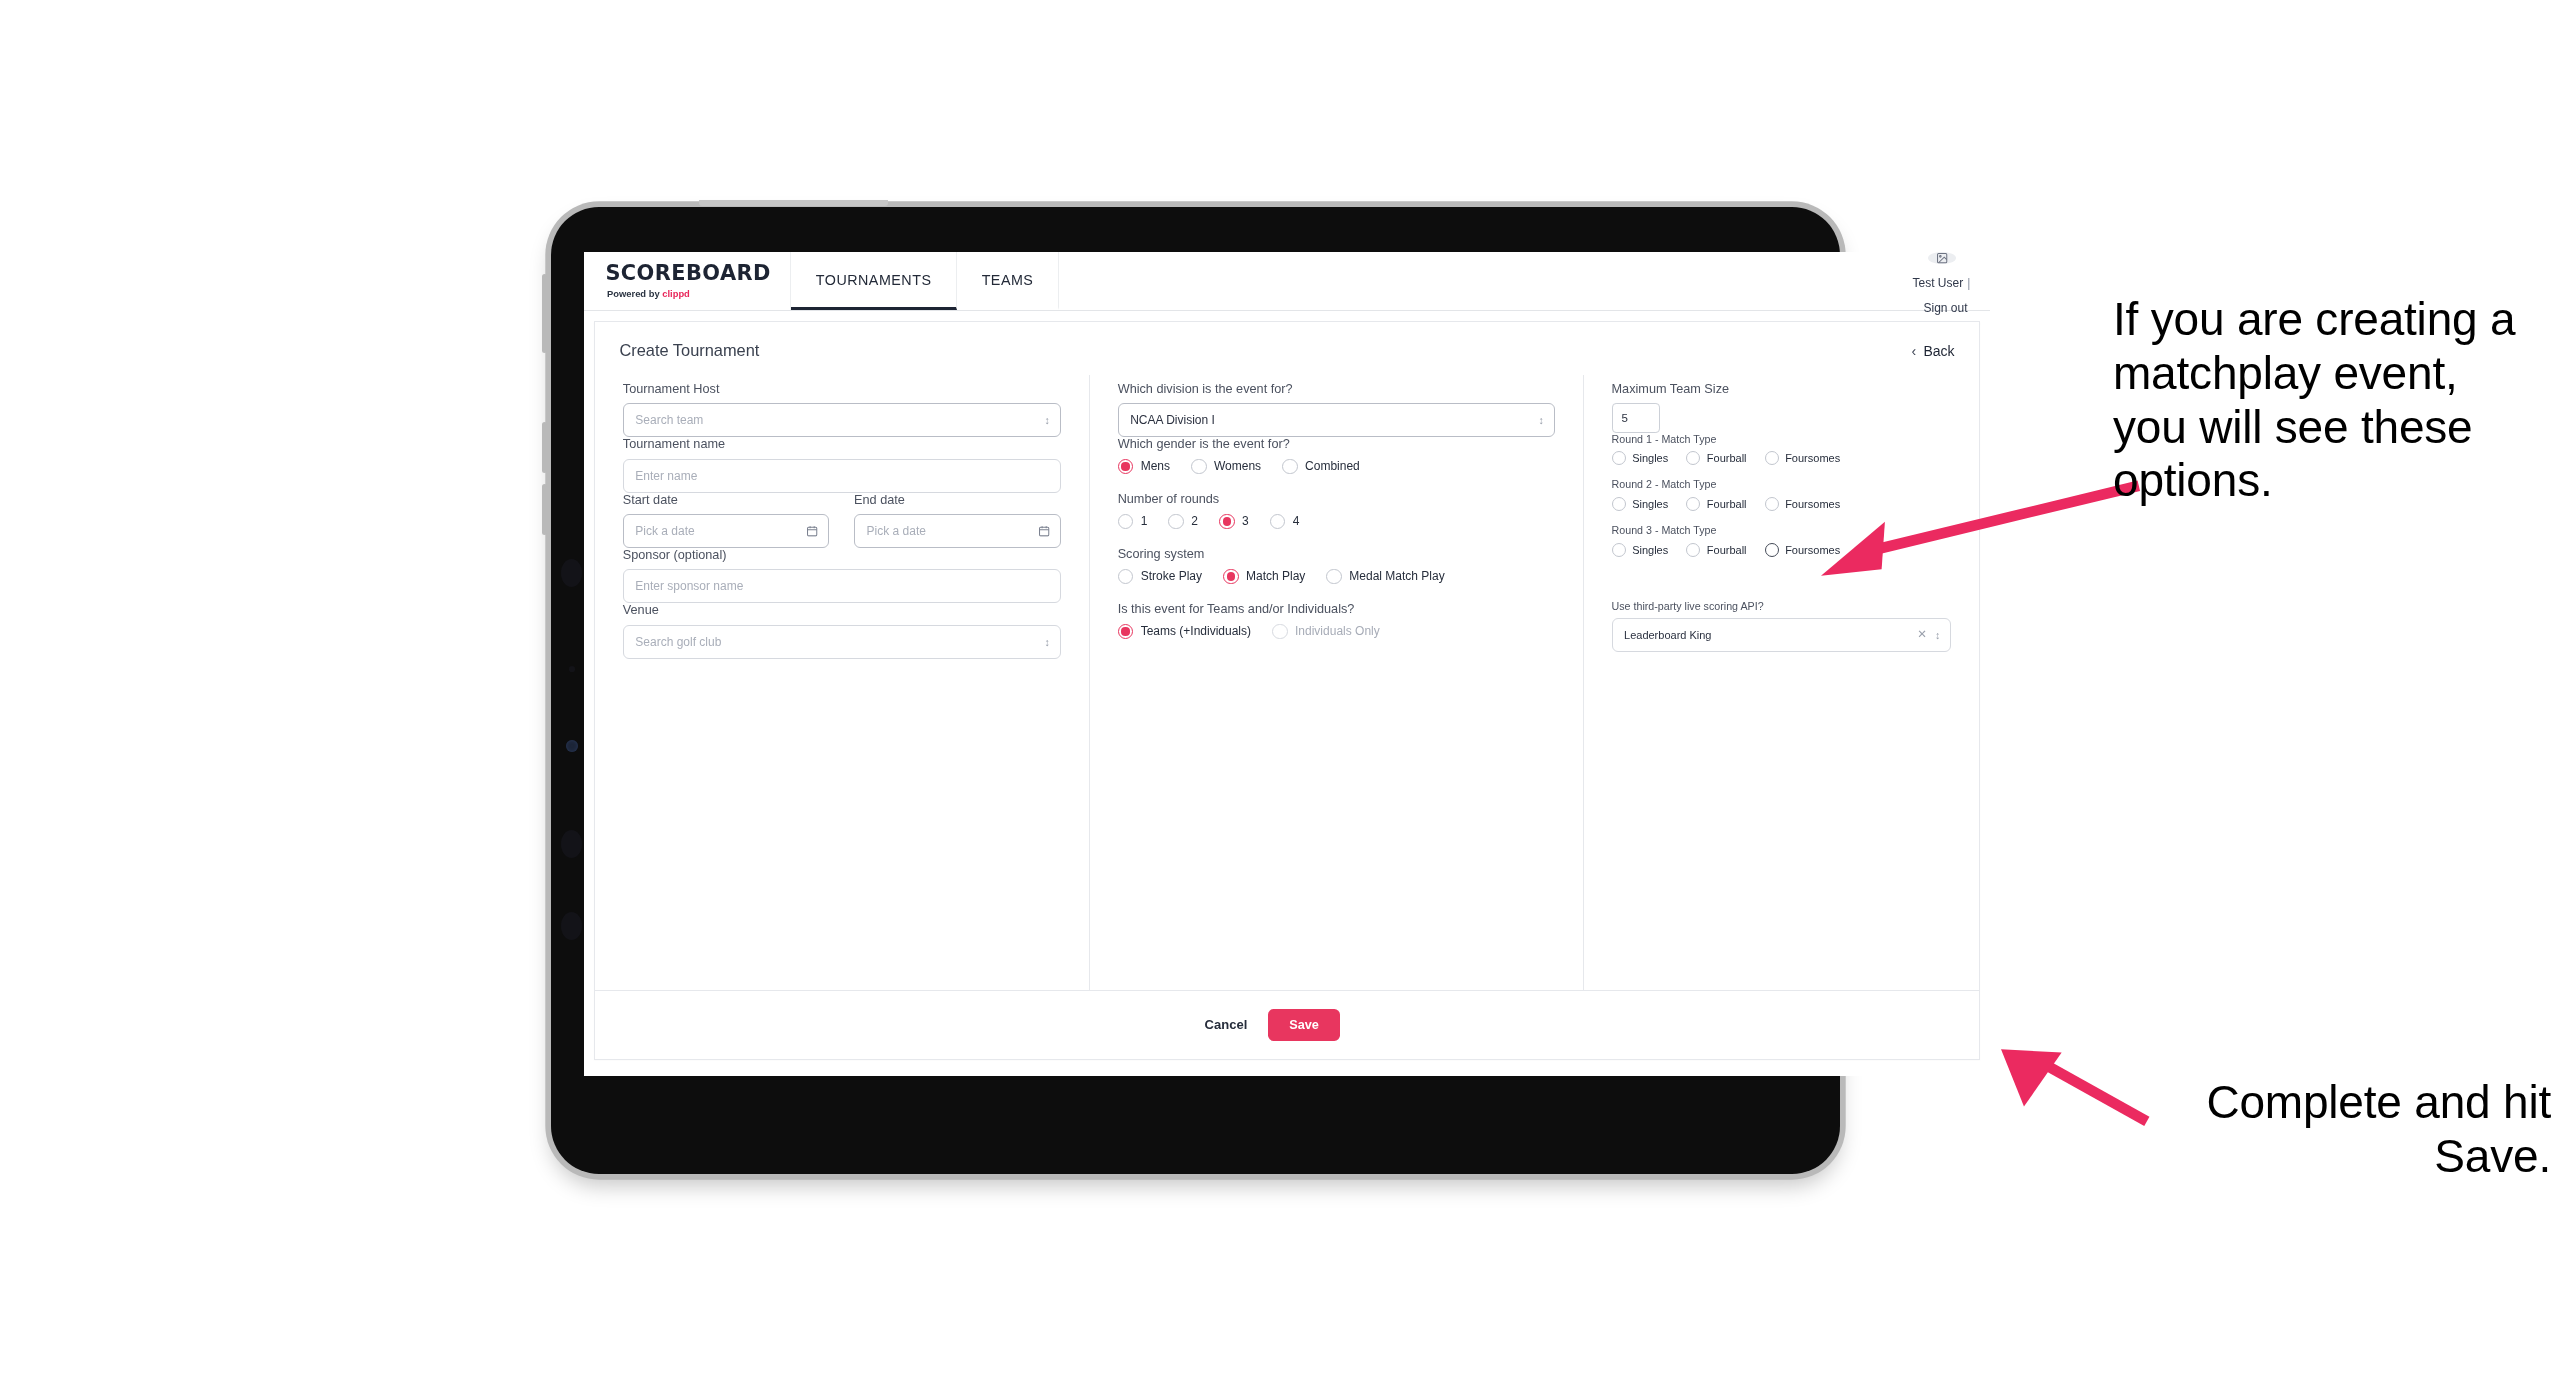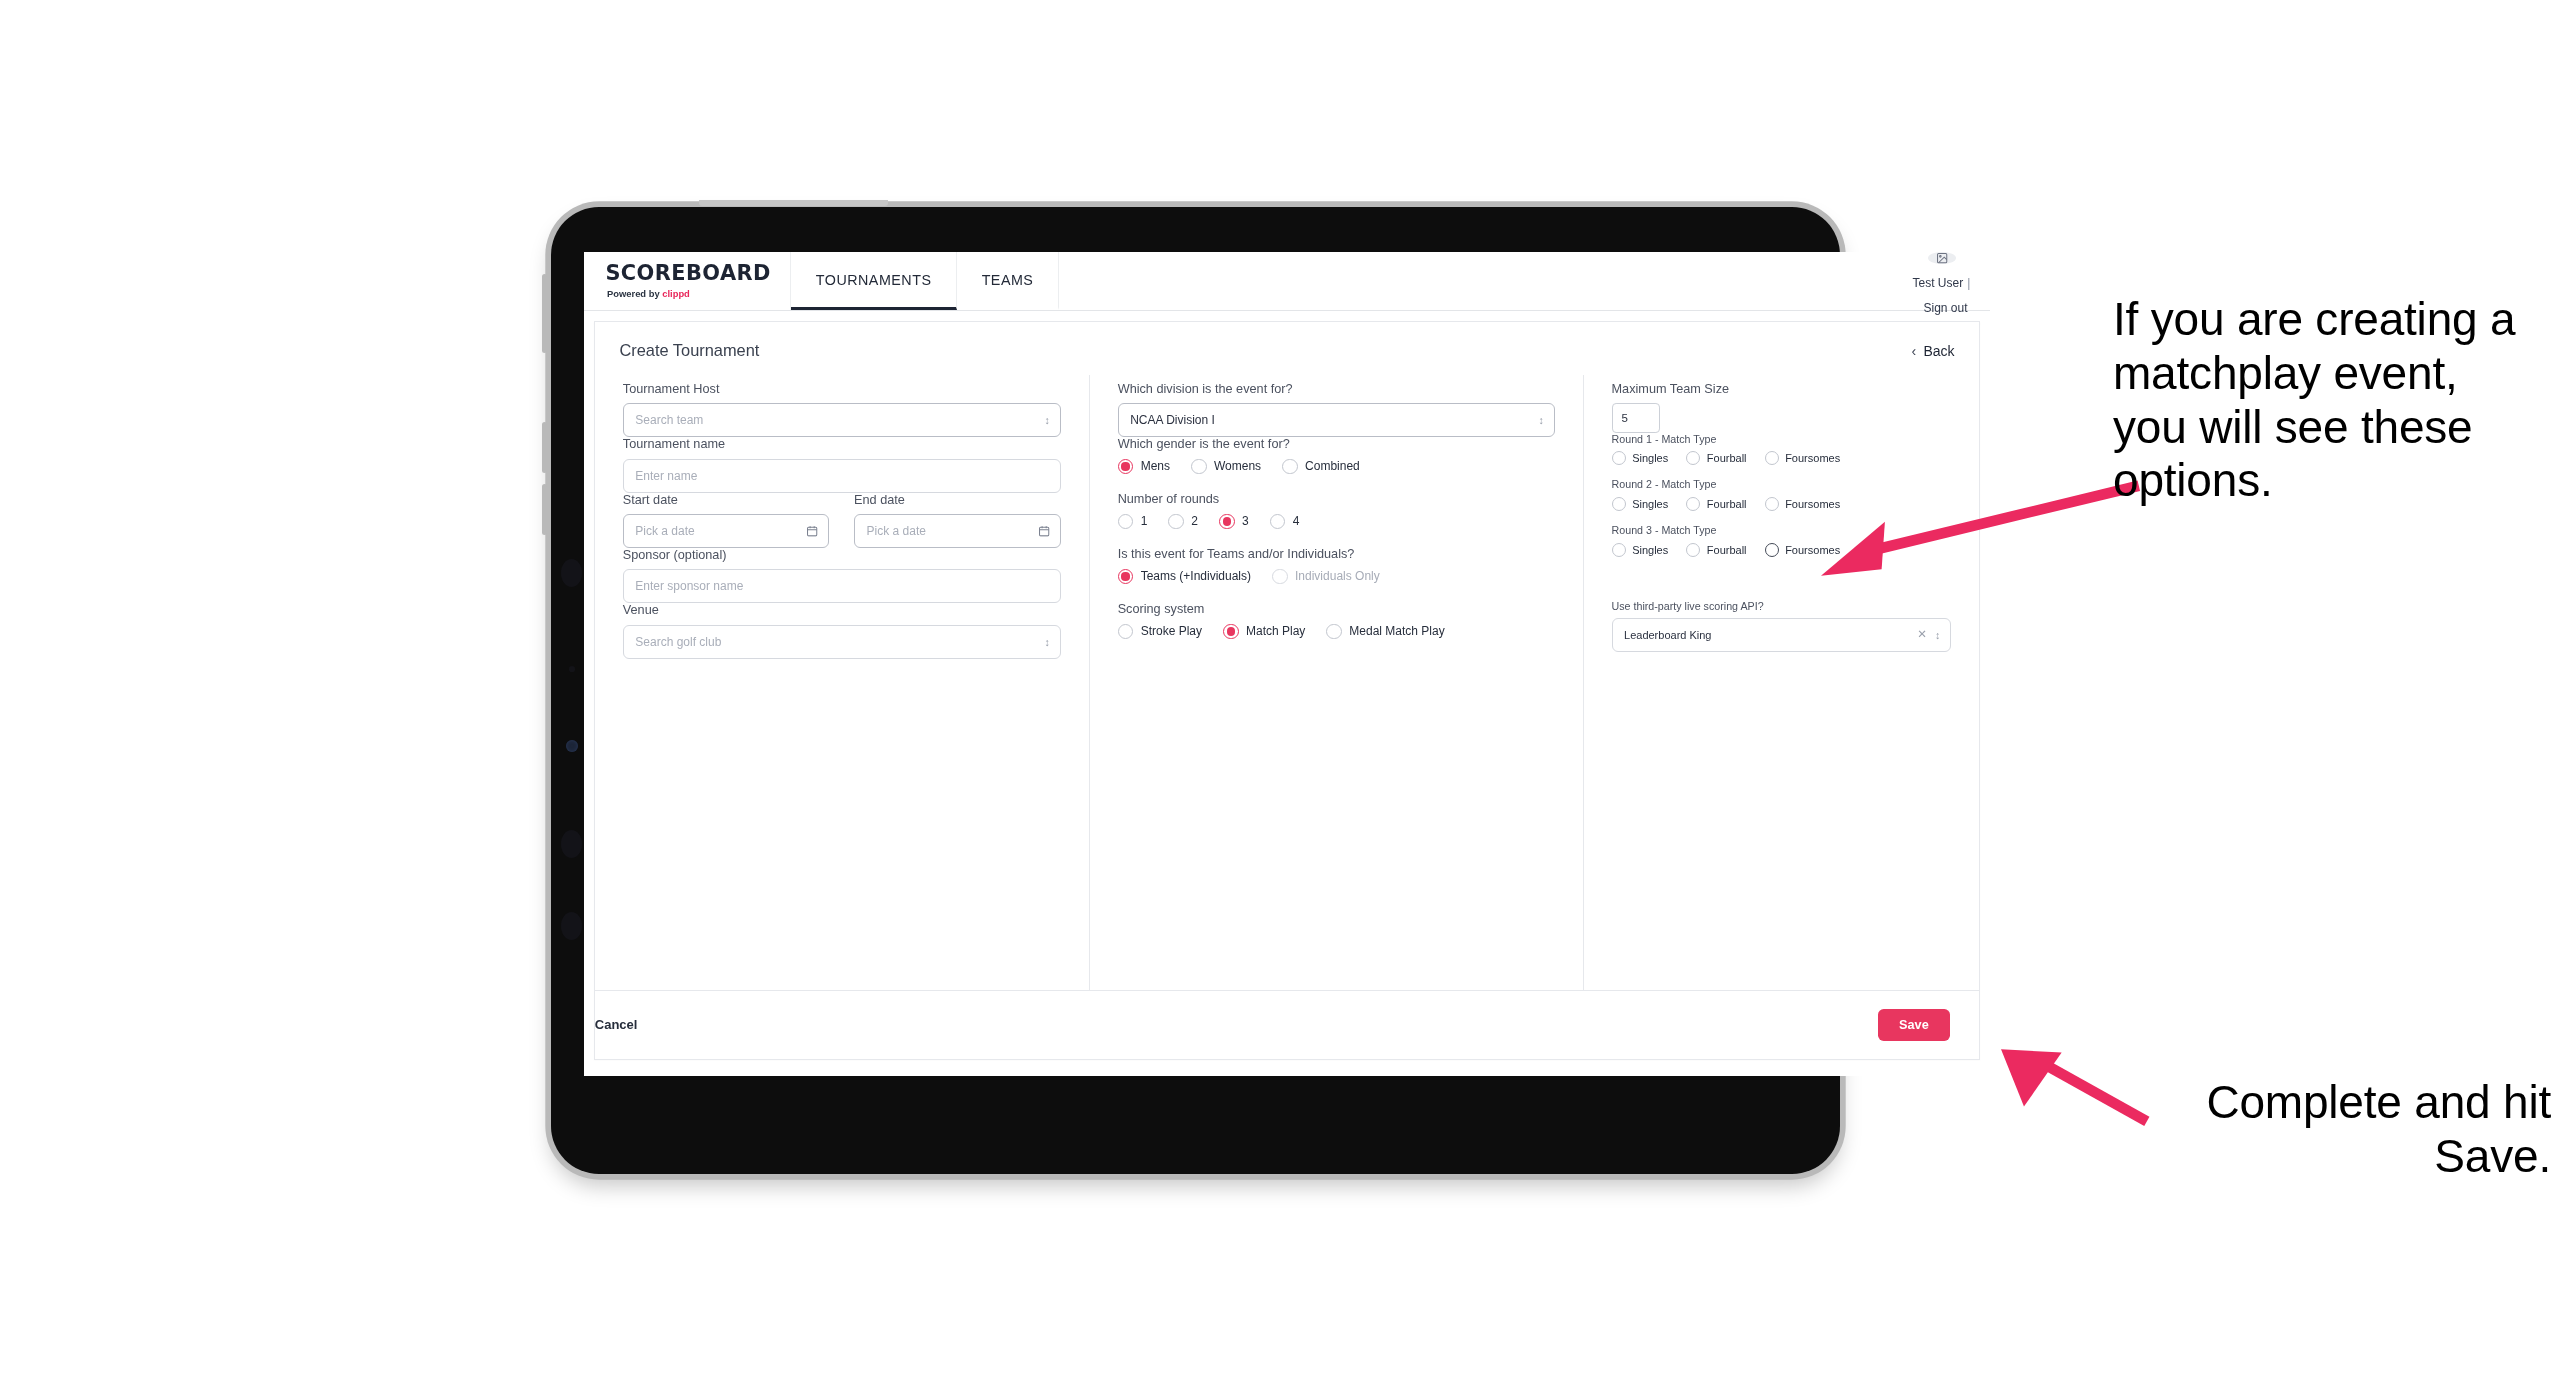--- a/index.html
+++ b/index.html
@@ -105,21 +105,21 @@
     padding: 6.6px 28px 0 28px;
     position: relative;
   }
   .col-1 { width: 502px; }
   .col-2 { width: 502px; border-left: 0.8px solid #e6e8ec; }
   .col-3 { width: 403px; border-left: 0.8px solid #e6e8ec; }
 
   .card-foot {
     border-top: 0.8px solid #e6e8ec;
     height: 69px;
-    display: flex; align-items: center; justify-content: space-between;
+    display: flex; align-items: center; justify-content: center;
     gap: 21px; padding-right: 29.5px;
   }
   .btn-cancel { font-size: 13px; color: #262d3b; font-weight: 600; background:none; border:none; }
   .btn-save {
     background: #e8365f; color: #fff; border: none;
     font-size: 12.7px; font-weight: 600;
     padding: 9px 21px; border-radius: 5.7px;
   }
 
   
@@ -370,47 +370,47 @@
                   <span class="rl">3</span>
                 </div>
                 <div class="radio">
                   <span class="dot"></span>
                   <span class="rl">4</span>
                 </div>
               </div>
             </div>
 
             <div class="grp">
+              <span class="flabel">Scoring system</span>
+              <div class="radio-row">
+                <div class="radio">
+                  <span class="dot"></span>
+                  <span class="rl">Stroke Play</span>
+                </div>
+                <div class="radio checked">
+                  <span class="dot"></span>
+                  <span class="rl">Match Play</span>
+                </div>
+                <div class="radio">
+                  <span class="dot"></span>
+                  <span class="rl">Medal Match Play</span>
+                </div>
+              </div>
+            </div>
+
+            <div class="grp">
               <span class="flabel">Is this event for Teams and/or Individuals?</span>
               <div class="radio-row">
                 <div class="radio checked">
                   <span class="dot"></span>
                   <span class="rl">Teams (+Individuals)</span>
                 </div>
                 <div class="radio muted">
                   <span class="dot"></span>
                   <span class="rl">Individuals Only</span>
-                </div>
-              </div>
-            </div>
-
-            <div class="grp">
-              <span class="flabel">Scoring system</span>
-              <div class="radio-row">
-                <div class="radio">
-                  <span class="dot"></span>
-                  <span class="rl">Stroke Play</span>
-                </div>
-                <div class="radio checked">
-                  <span class="dot"></span>
-                  <span class="rl">Match Play</span>
-                </div>
-                <div class="radio">
-                  <span class="dot"></span>
-                  <span class="rl">Medal Match Play</span>
                 </div>
               </div>
             </div>
 
           </div>
 
           <div class="col col-3">
 
             <div class="field">
               <span class="flabel">Maximum Team Size</span>

